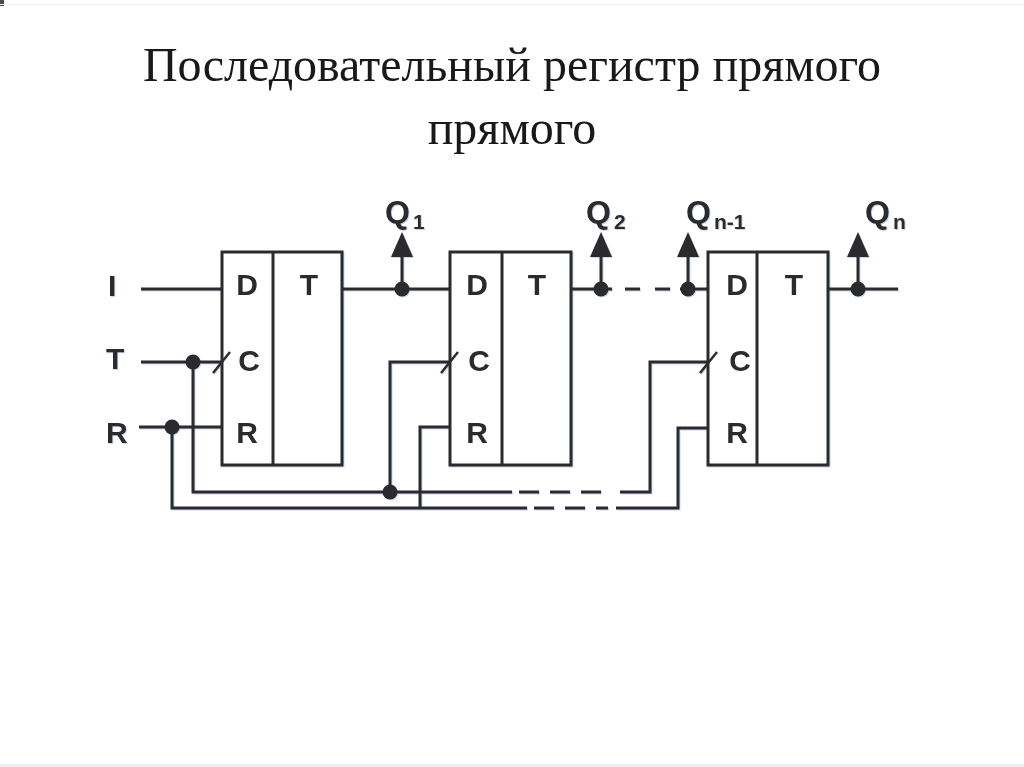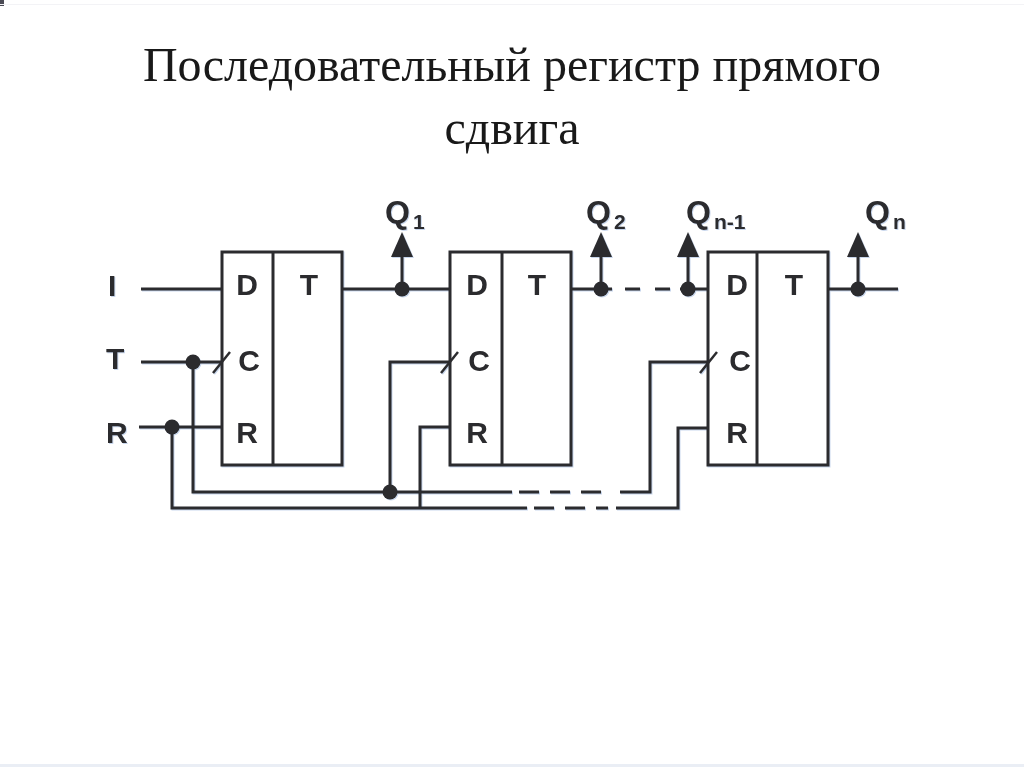--- a/index.html
+++ b/index.html
@@ -47,21 +47,21 @@
   svg.circuit .q-sub{font-size:21px;}
 </style>
 </head>
 <body>
 
 <div class="corner-mark"></div>
 <div class="top-hairline"></div>
 
 <div class="slide-title">
   <div>Последовательный регистр прямого</div>
-  <div>сдвига</div>
+  <div>прямого</div>
 </div>
 
 <svg class="circuit" width="1024" height="767" viewBox="0 0 1024 767" xmlns="http://www.w3.org/2000/svg">
 
   <g>
     <rect class="box" x="222" y="252" width="120" height="213"></rect>
     <line class="wire" x1="273" y1="252" x2="273" y2="465"></line>
   </g>
   <g>
     <rect class="box" x="450" y="252" width="121" height="213"></rect>

